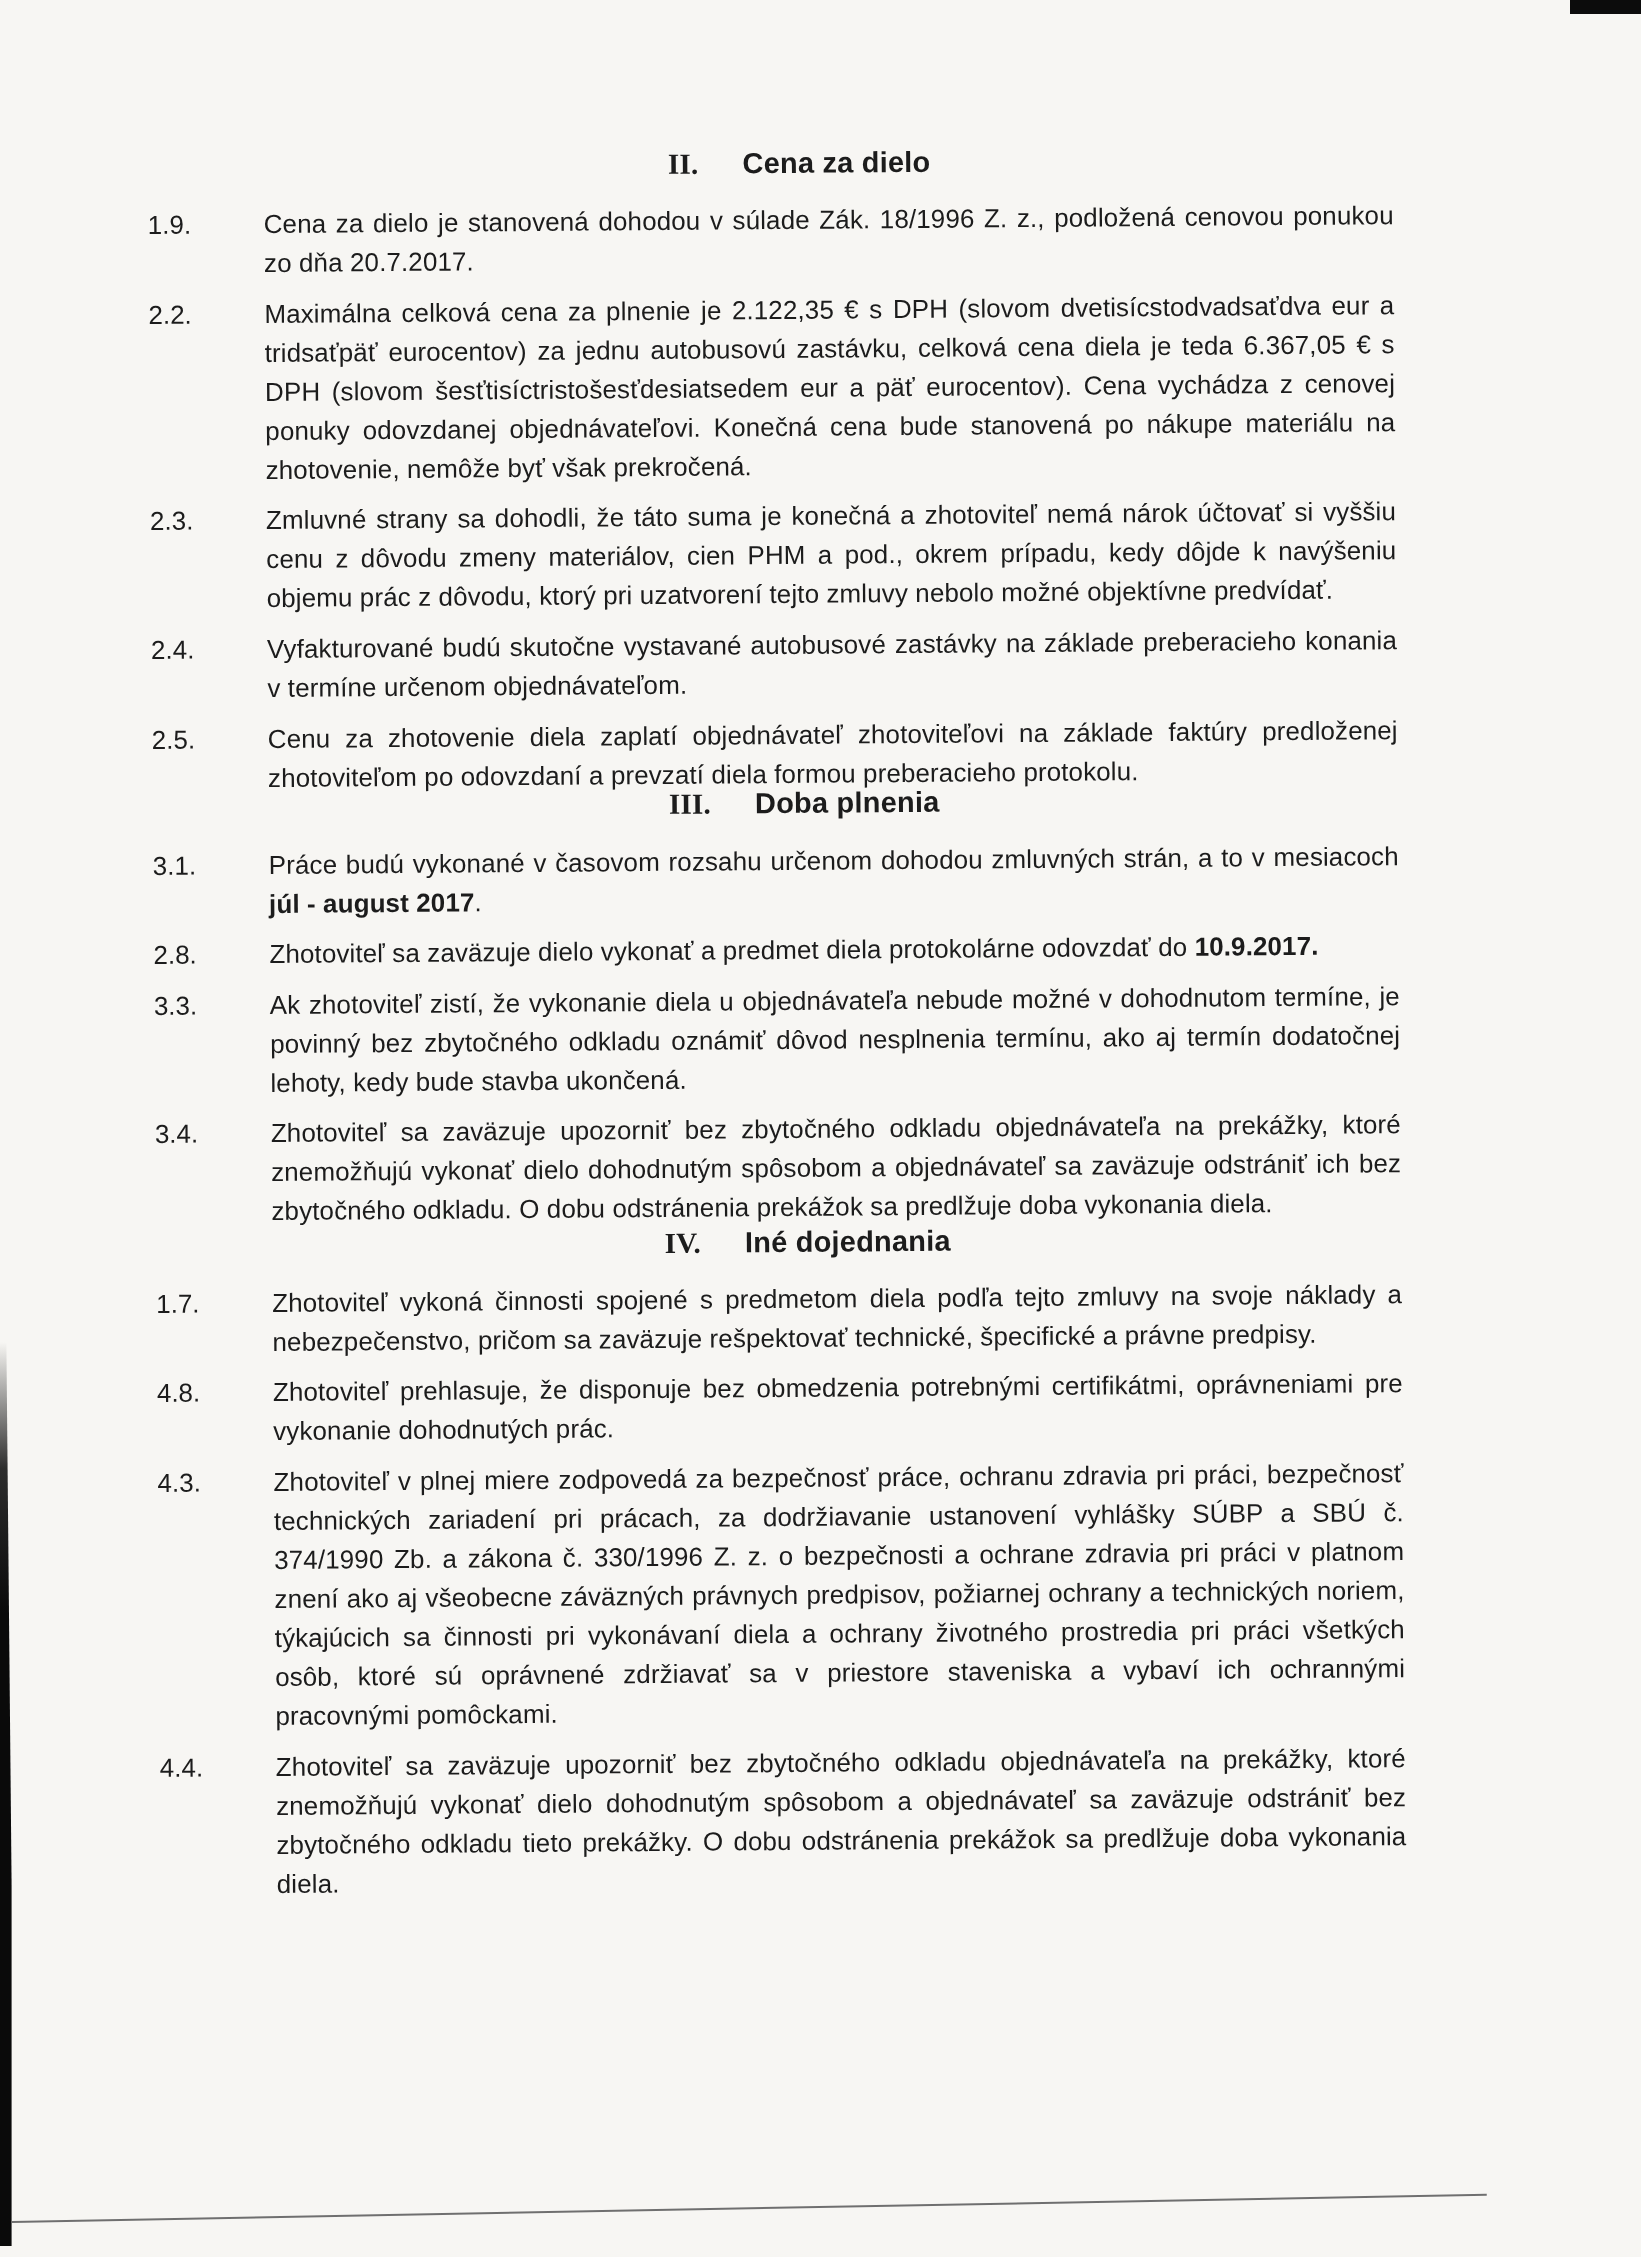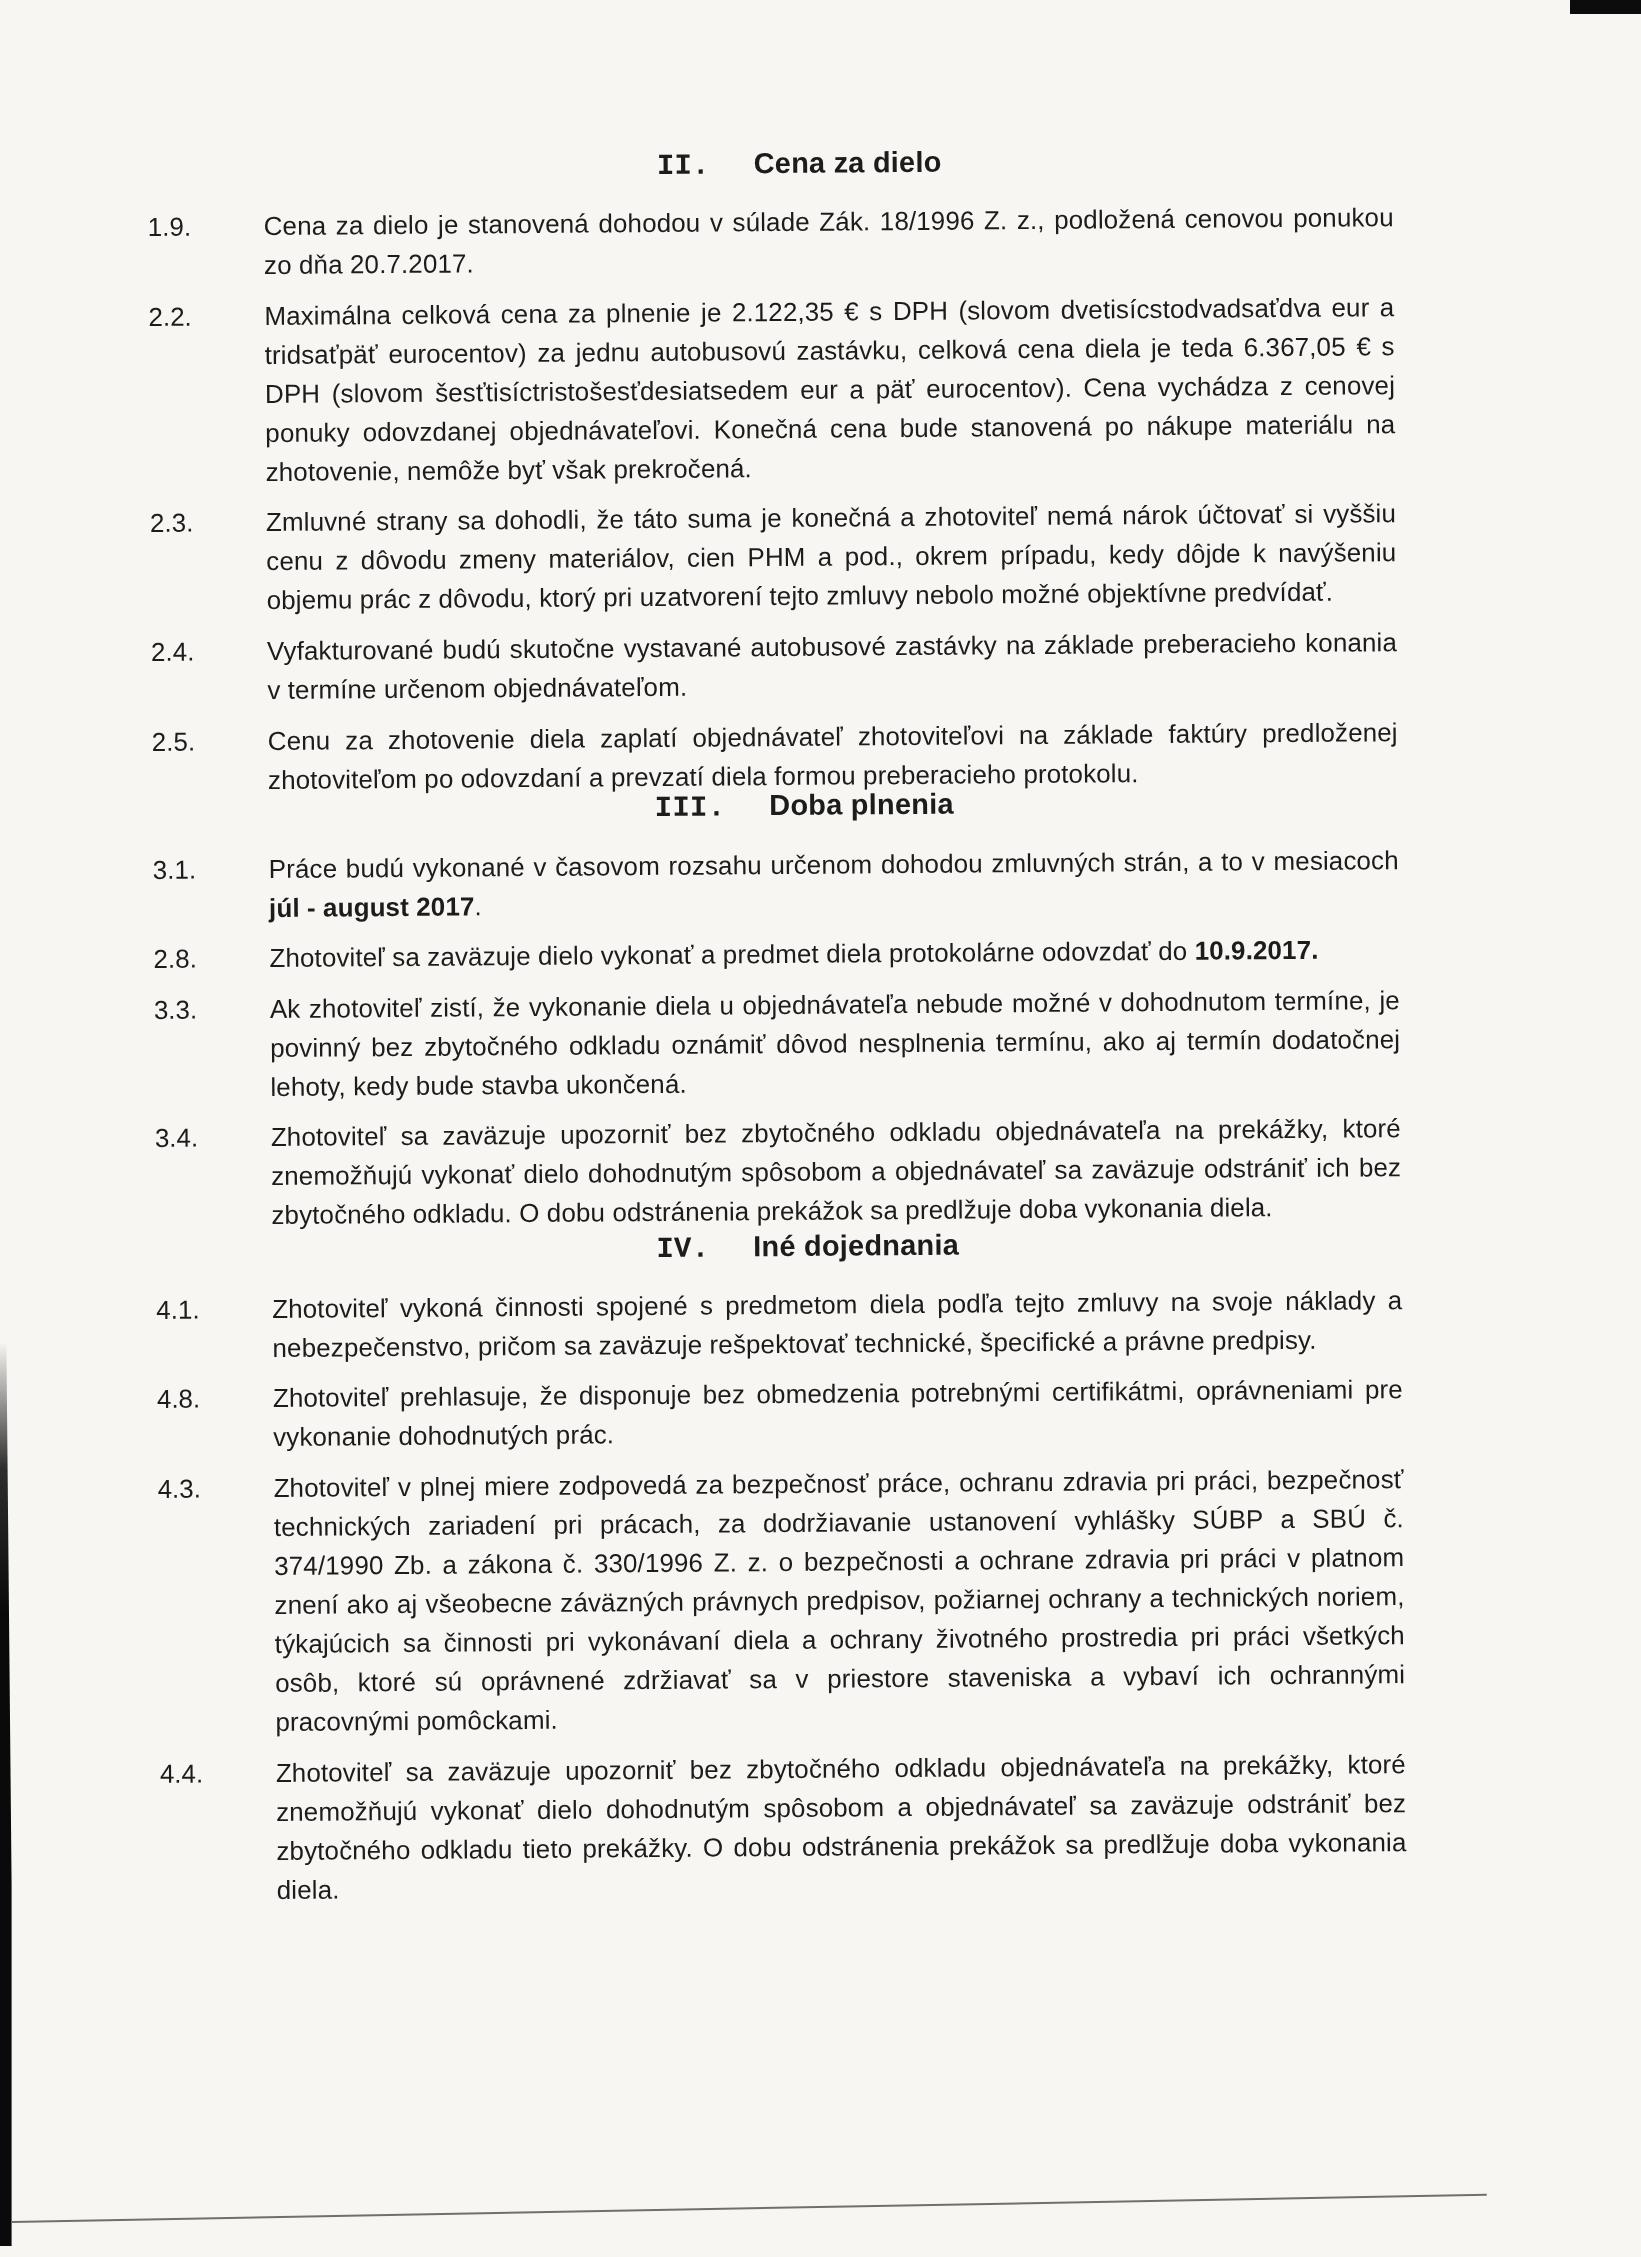--- a/index.html
+++ b/index.html
@@ -51,21 +51,21 @@
   h2.sec-head {
     margin: 0 0 19.3px 0;
     padding-left: 58px;
     text-align: center;
     font-size: 29px;
     line-height: 37px;
     font-weight: bold;
     letter-spacing: 0.2px;
   }
   h2.sec-head .numeral {
-    font-family: Liberation Mono, monospace;
+    font-family: Liberation Serif, serif;
     margin-right: 44px;
   }
   section.sec-iii h2.sec-head { margin-top: -20px; }
   section.sec-iv  h2.sec-head { margin-top: -15.4px; }
   .item {
     display: flex;
     margin: 0 0 11.6px 0;
   }
   .num {
     flex: 0 0 116px;
@@ -139,21 +139,21 @@
         <div class="num">3.4.</div>
         <p class="txt">Zhotoviteľ sa zaväzuje upozorniť bez zbytočného odkladu objednávateľa na prekážky, ktoré znemožňujú vykonať dielo dohodnutým spôsobom a objednávateľ sa zaväzuje odstrániť ich bez zbytočného odkladu. O dobu odstránenia prekážok sa predlžuje doba vykonania diela.</p>
       </div>
     </section>
 
     <section class="sec-iv">
       <h2 class="sec-head">
         <span class="numeral">IV.</span><span class="sec-title">Iné dojednania</span>
       </h2>
       <div class="item">
-        <div class="num">4.1.</div>
+        <div class="num">1.7.</div>
         <p class="txt">Zhotoviteľ vykoná činnosti spojené s predmetom diela podľa tejto zmluvy na svoje náklady a nebezpečenstvo, pričom sa zaväzuje rešpektovať technické, špecifické a právne predpisy.</p>
       </div>
       <div class="item">
         <div class="num">4.8.</div>
         <p class="txt">Zhotoviteľ prehlasuje, že disponuje bez obmedzenia potrebnými certifikátmi, oprávneniami pre vykonanie dohodnutých prác.</p>
       </div>
       <div class="item">
         <div class="num">4.3.</div>
         <p class="txt">Zhotoviteľ v plnej miere zodpovedá za bezpečnosť práce, ochranu zdravia pri práci, bezpečnosť technických zariadení pri prácach, za dodržiavanie ustanovení vyhlášky SÚBP a SBÚ č. 374/1990 Zb. a zákona č. 330/1996 Z. z. o bezpečnosti a ochrane zdravia pri práci v platnom znení ako aj všeobecne záväzných právnych predpisov, požiarnej ochrany a technických noriem, týkajúcich sa činnosti pri vykonávaní diela a ochrany životného prostredia pri práci všetkých osôb, ktoré sú oprávnené zdržiavať sa v priestore staveniska a vybaví ich ochrannými pracovnými pomôckami.</p>
       </div>

